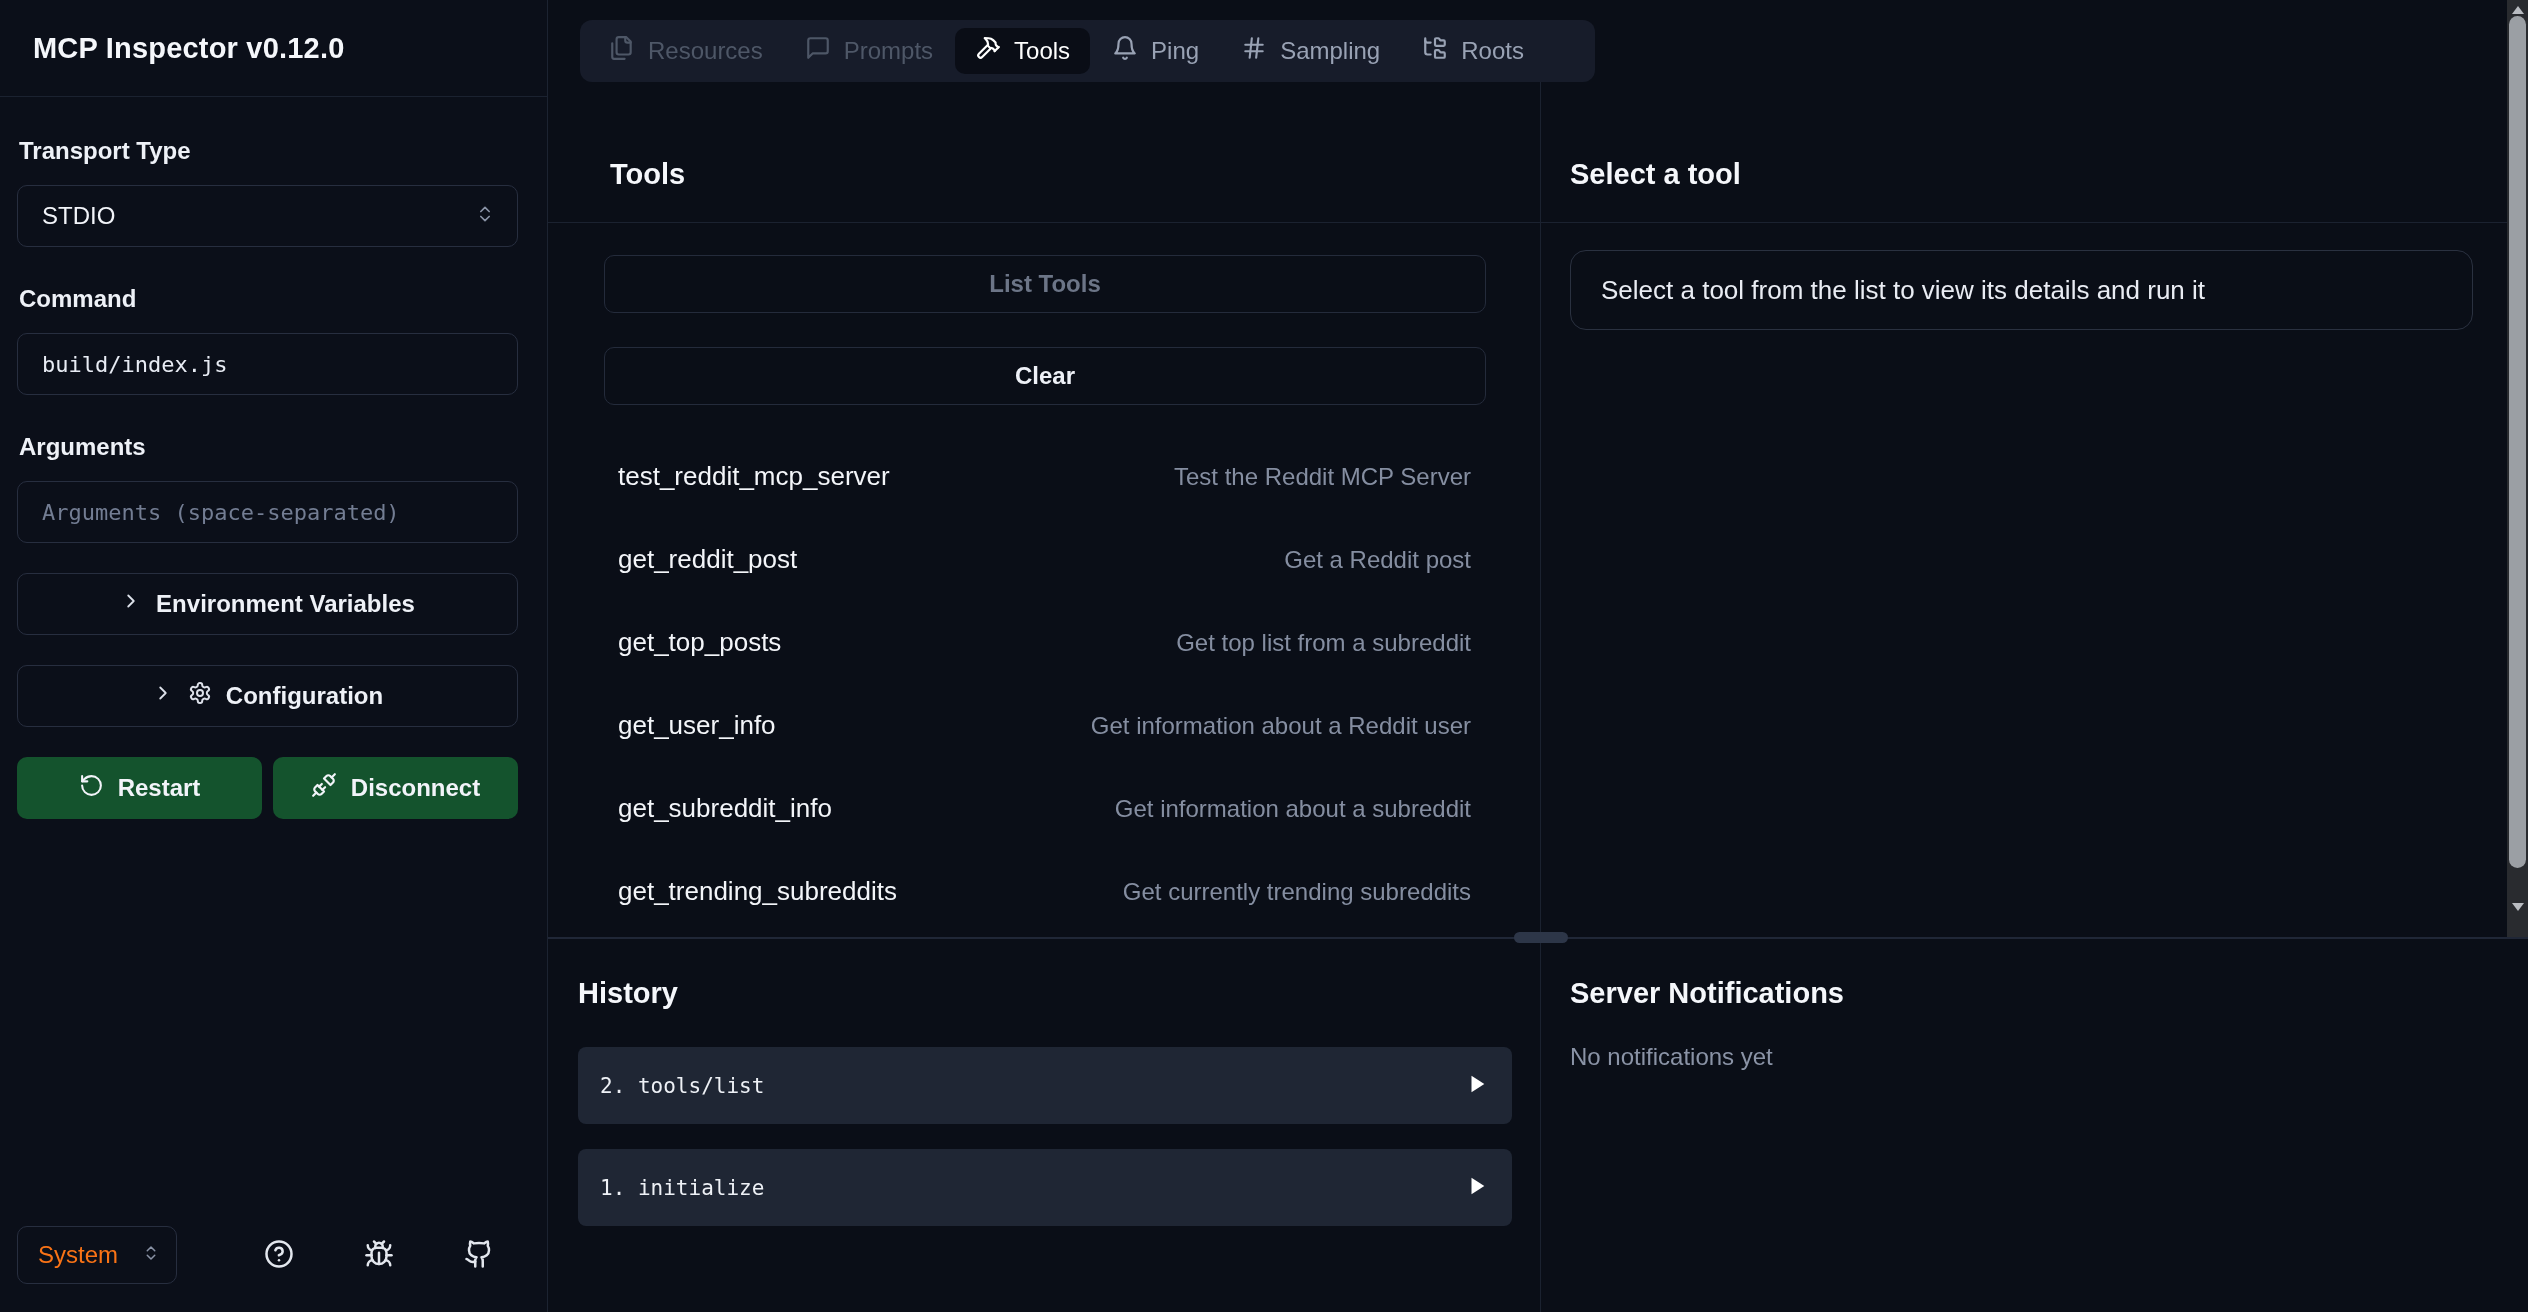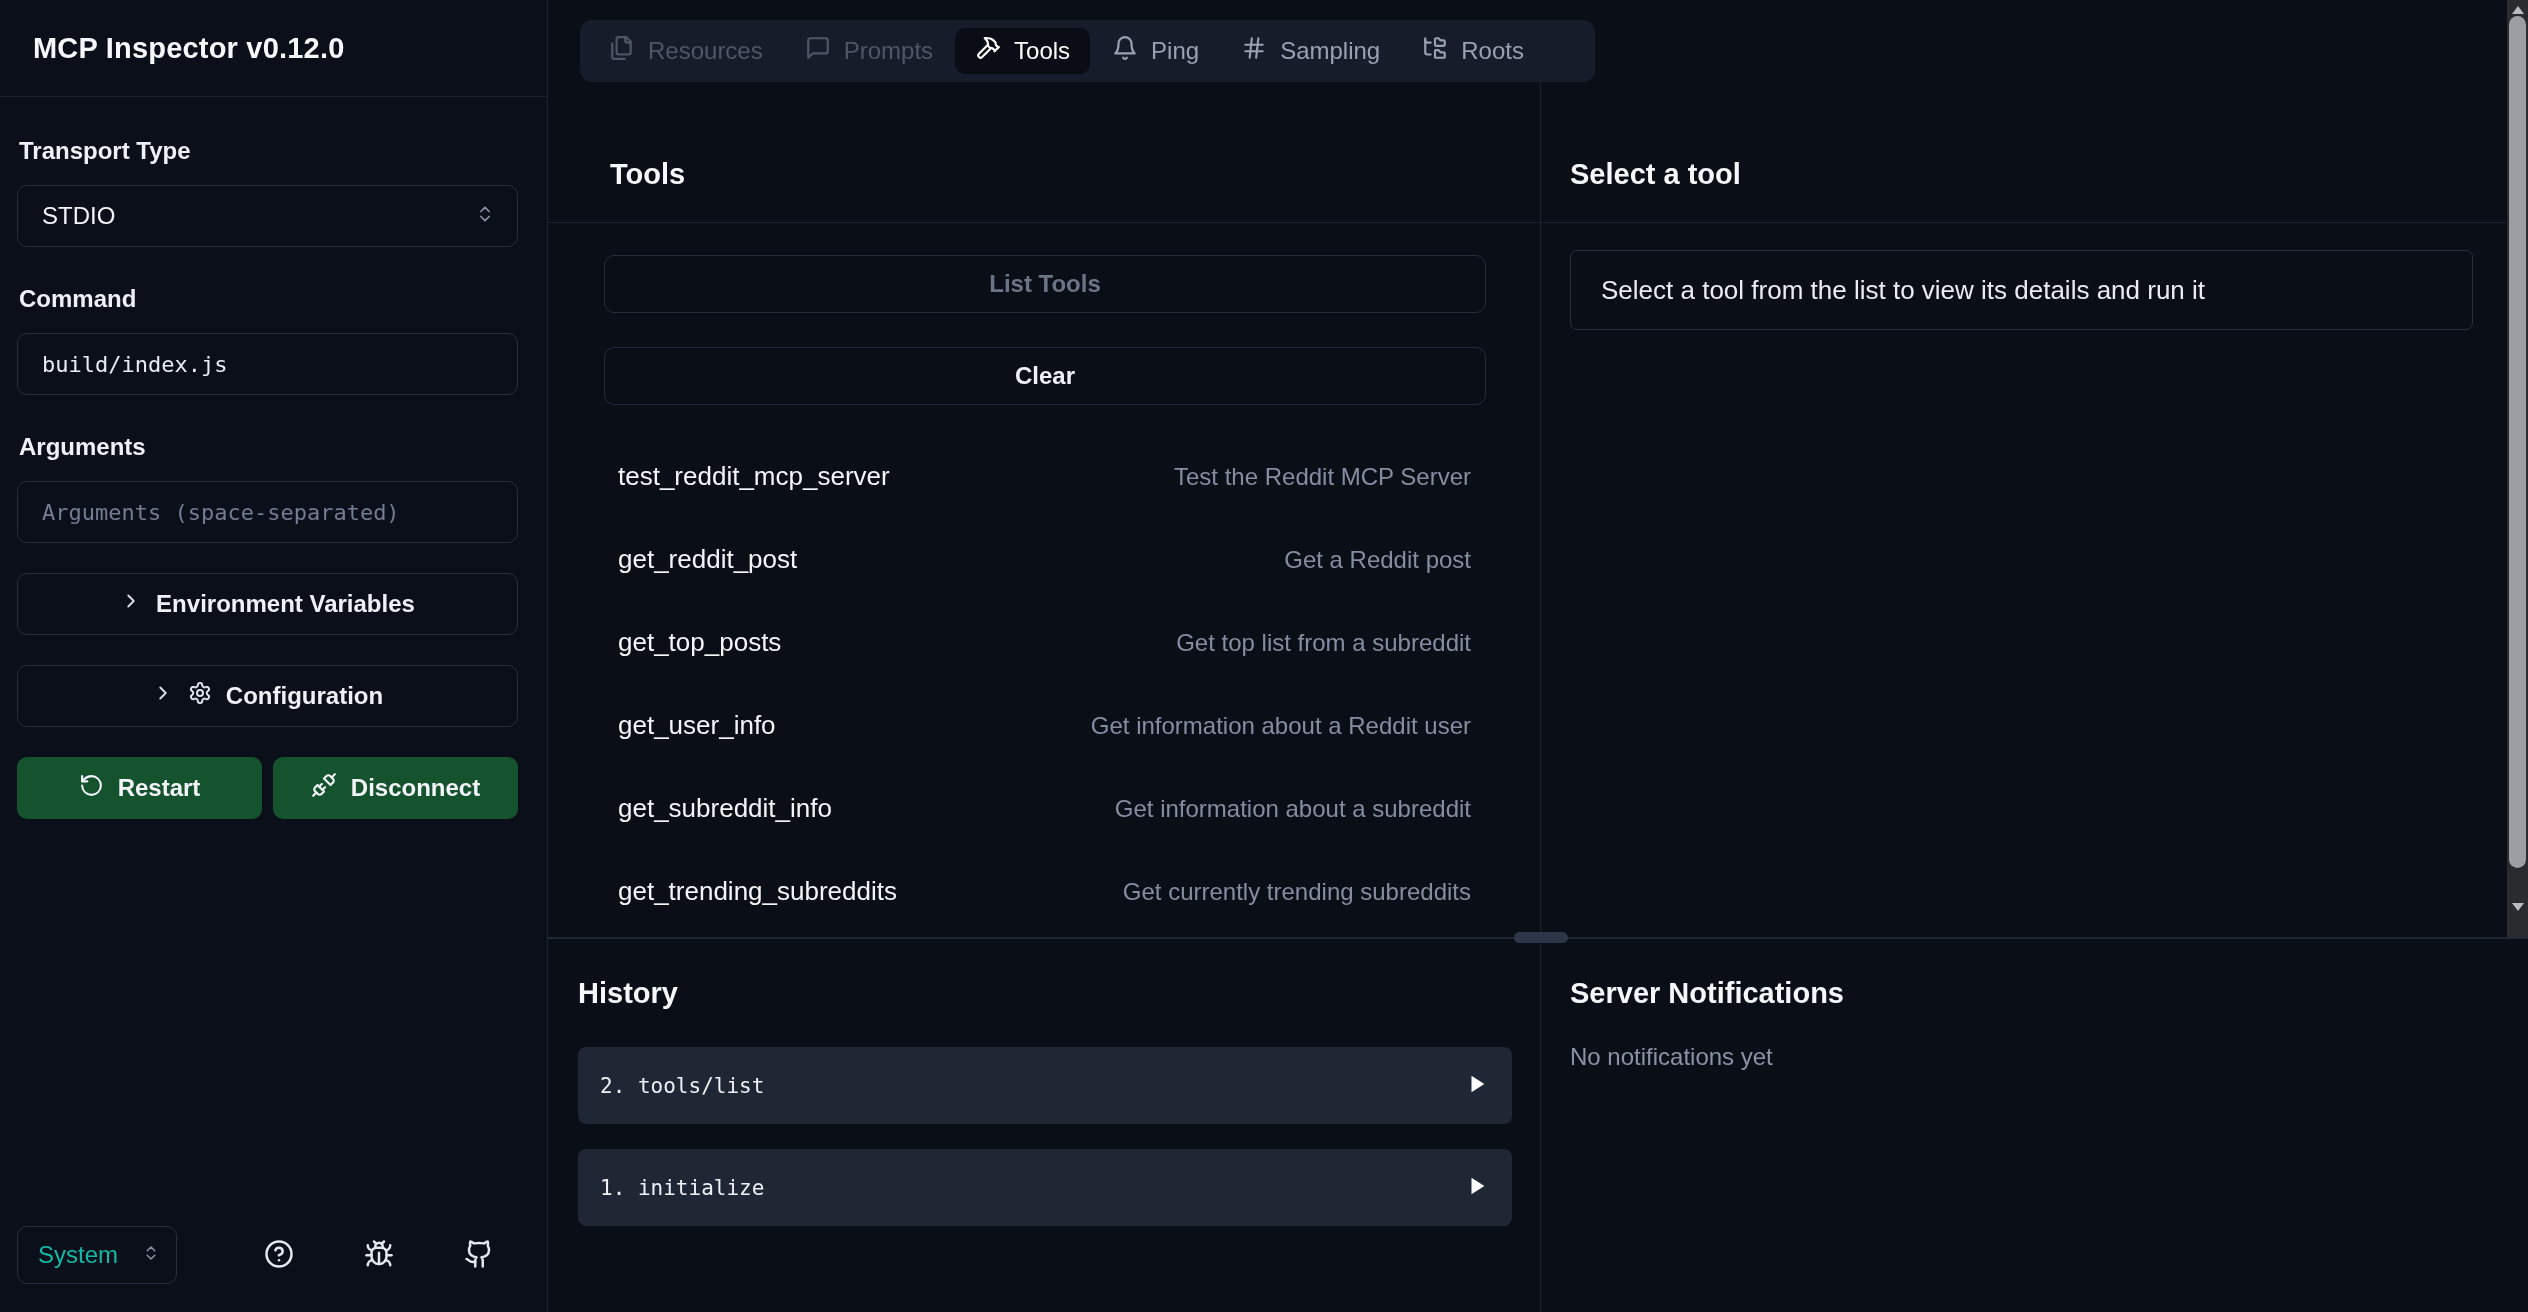--- a/index.html
+++ b/index.html
@@ -85,21 +85,21 @@
     flex:none;
     display:flex; align-items:center;
     padding:0 17px 28px 17px;
   }
   .theme-select {
     width:160px; height:58px;
     border:1px solid #272e3f; border-radius:10px;
     display:flex; align-items:center; justify-content:space-between;
     padding:0 16px 0 20px; cursor:pointer;
   }
-  .theme-select .value { font-size:24px; color:#14b8a6; }
+  .theme-select .value { font-size:24px; color:#f97316; }
   .footer-icons { display:flex; align-items:center; margin-left:86px; gap:68px; }
   .icon-btn {
     background:none; border:none; color:#e3e7ee; cursor:pointer;
     width:32px; height:32px; display:flex; align-items:center; justify-content:center;
   }
 
   
   .content { flex:1; display:flex; flex-direction:column; position:relative; min-width:0; }
 
   .topbar { flex:none; padding:20px 0 0 32px; }
@@ -155,21 +155,21 @@
     cursor:pointer;
   }
   .tool-name { font-size:26px; font-weight:500; color:#f3f5f9; }
   .tool-desc { font-size:24px; color:#858ea1; text-align:right; }
 
   .right-pane { flex:1; padding-top:74px; min-width:0; }
   .right-pane .pane-heading { margin-left:29px; }
   .empty-box {
     margin:27px 55px 0 29px;
     height:80px;
-    border:1px solid #2a3140; border-radius:7px;
+    border:1px solid #2a3140; border-radius:16px;
     display:flex; align-items:center;
     padding-left:30px;
     font-size:26px; color:#e9ecf3;
   }
 
   
   .bottom {
     flex:none; height:375px;
     border-top:2px solid #202737;
     display:flex; position:relative;

